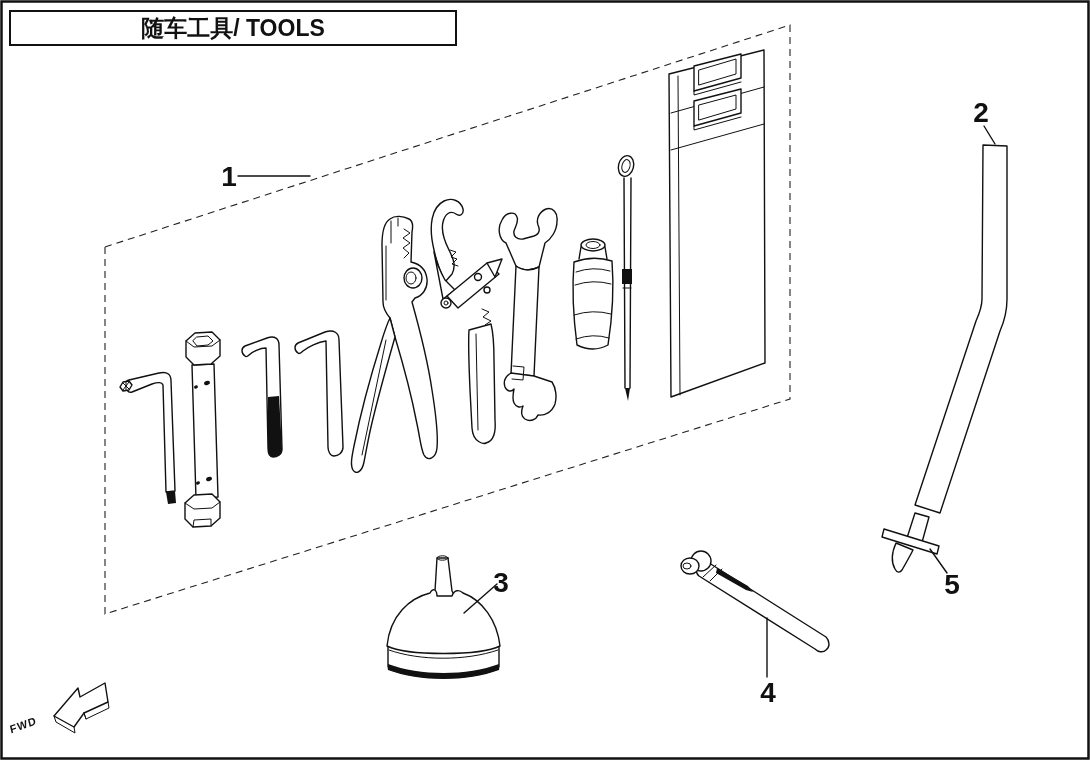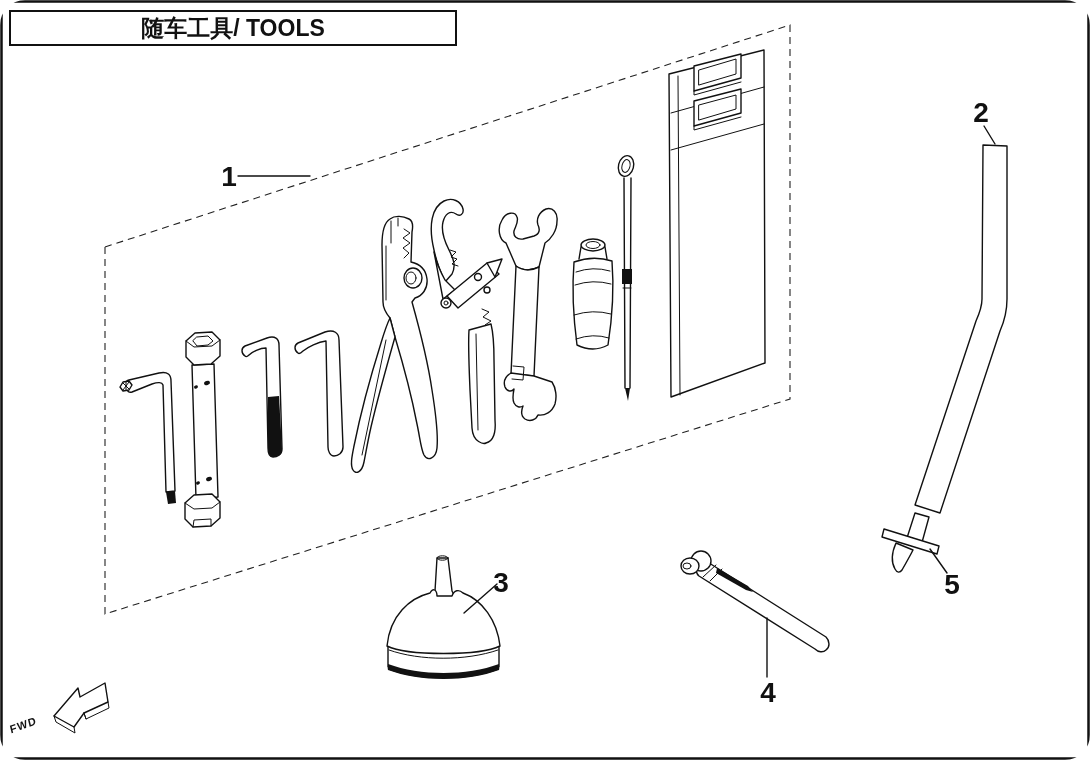--- a/index.html
+++ b/index.html
@@ -1,17 +1,17 @@
 <!DOCTYPE html>
 <html><head>
 <meta charset="utf-8">
 <style>
   html,body{margin:0;padding:0;background:#ffffff;}
   .stage{position:relative;width:1090px;height:760px;background:#ffffff;overflow:hidden;
-         font-family:"Liberation Sans", sans-serif;border-radius:25px;}
+         font-family:"Liberation Sans", sans-serif;}
   svg{position:absolute;left:0;top:0;}
   .ln{stroke:#111;fill:none;stroke-width:1.4;stroke-linejoin:round;stroke-linecap:round;}
   .lnw{stroke:#111;fill:#fff;stroke-width:1.4;stroke-linejoin:round;stroke-linecap:round;}
   .thin{stroke:#111;fill:none;stroke-width:1;stroke-linejoin:round;stroke-linecap:round;}
   .blk{fill:#111;stroke:none;}
   .dashed{stroke:#222;fill:none;stroke-width:1.1;stroke-dasharray:7 5;}
   .lbl{font-family:"Liberation Sans", sans-serif;font-size:28px;font-weight:bold;fill:#111;}
   .ttl{font-family:"Liberation Sans", sans-serif;font-size:23px;font-weight:bold;fill:#111;}
   .fwdt{font-family:"Liberation Sans", sans-serif;font-size:11px;font-weight:bold;fill:#111;letter-spacing:1px;}
 </style>

